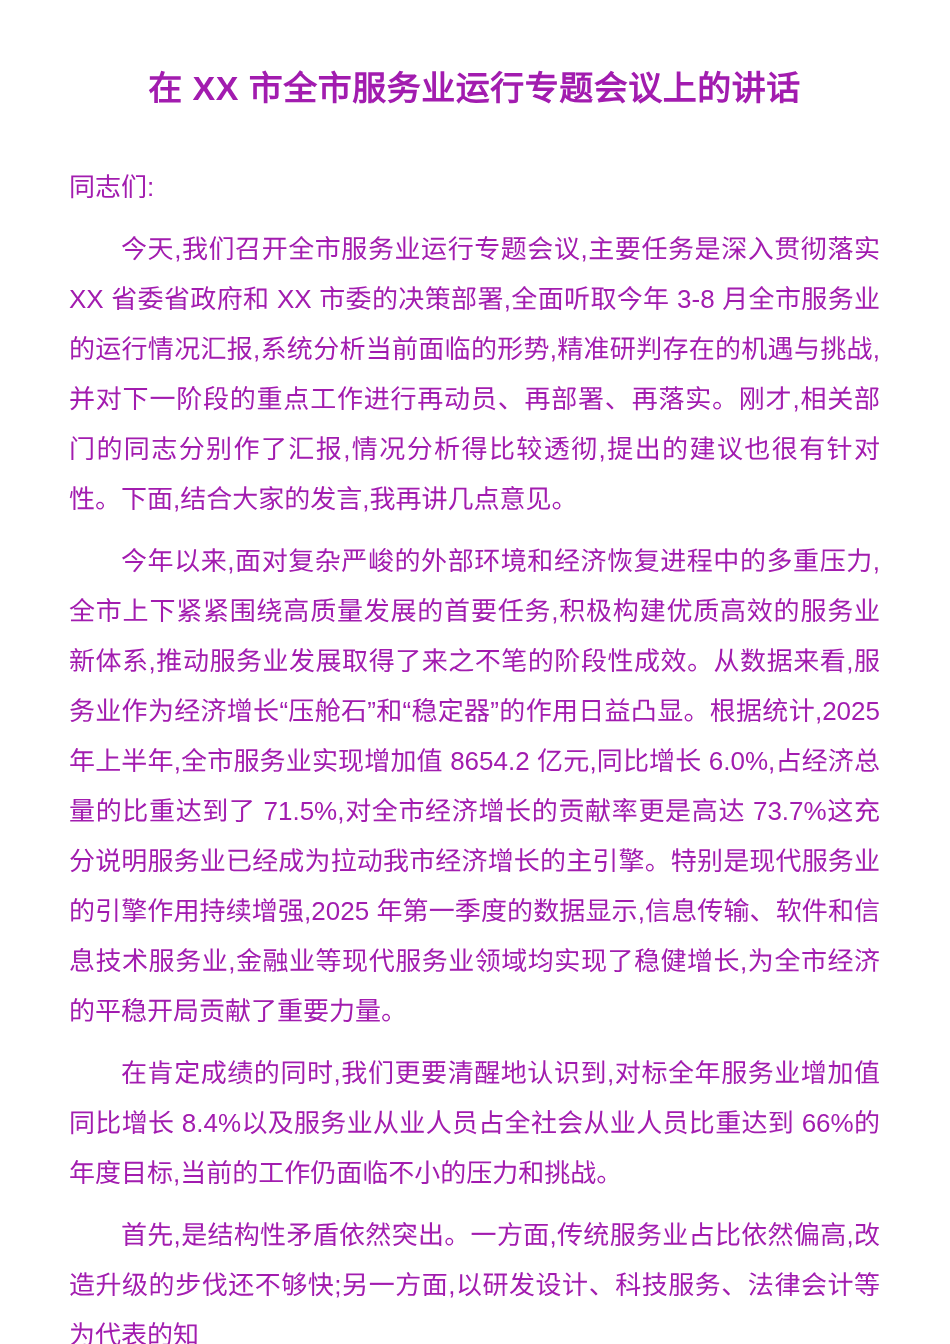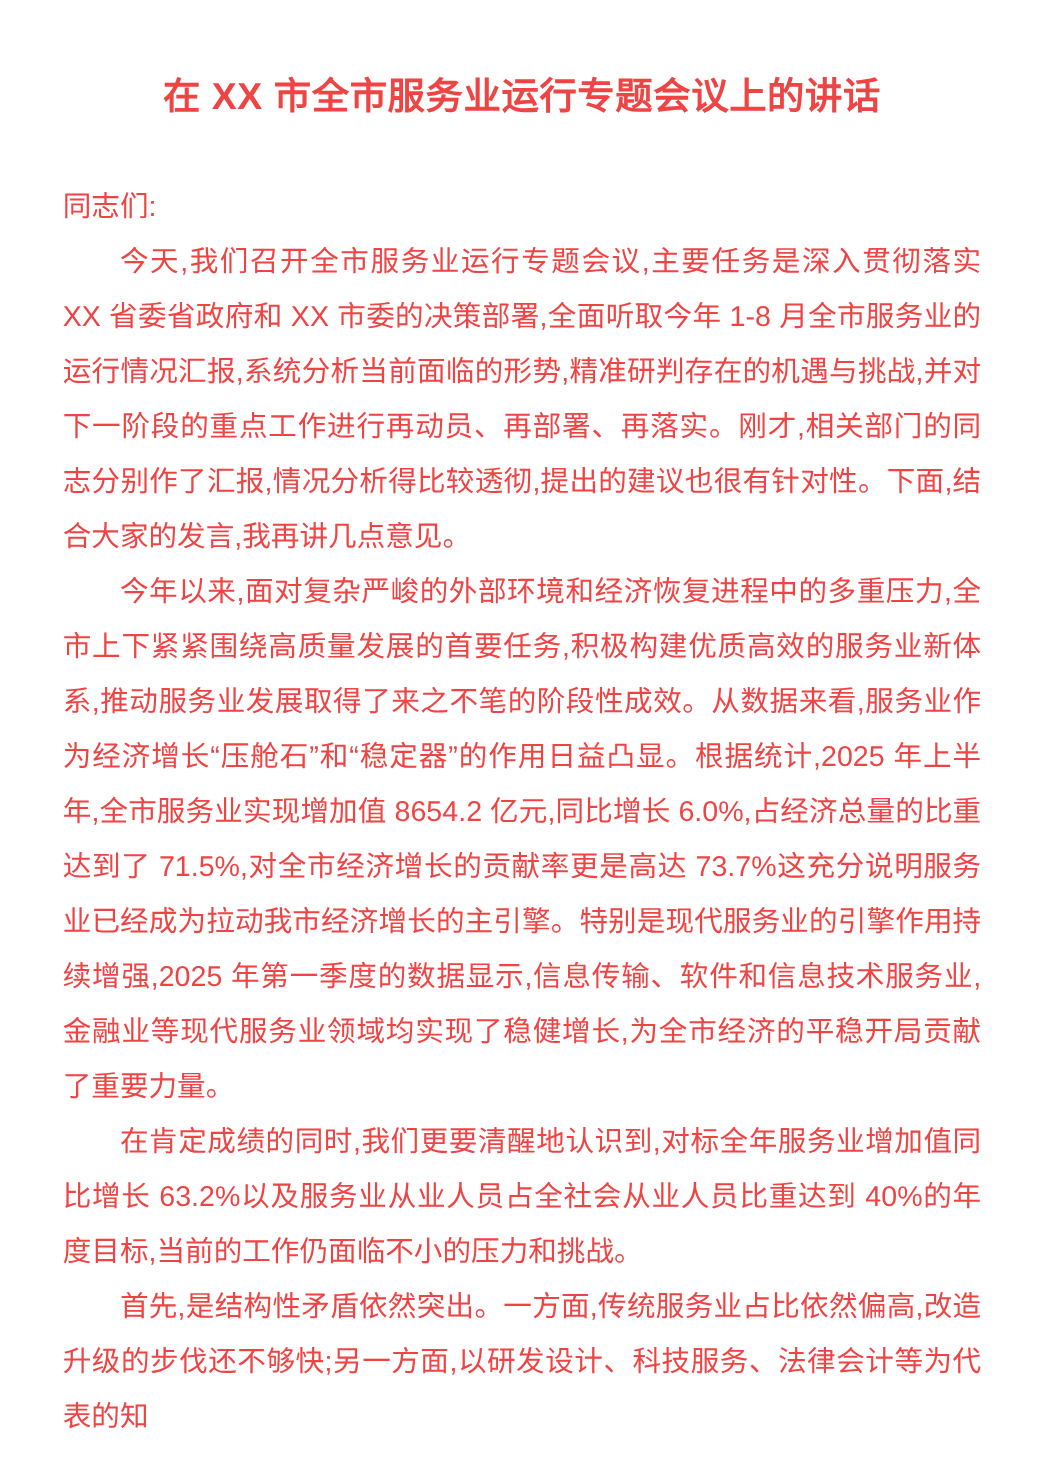--- a/index.html
+++ b/index.html
@@ -6,21 +6,21 @@
     margin: 0;
     padding: 0;
     background: #ffffff;
   }
   .page {
     position: relative;
     width: 950px;
     height: 1344px;
     margin: 0 auto;
     background: #ffffff;
-    color: #ef4444;
+    color: #a21caf;
     overflow: hidden;
     box-sizing: border-box;
     padding-top: 62px;
     font-family: "Liberation Sans", "DejaVu Sans", sans-serif;
     border-radius: 19px;
   }
   .doc-title {
     margin: 0 58px 0 57px;
     font-size: 34px;
     line-height: 52px;
@@ -28,43 +28,43 @@
     text-align: center;
     letter-spacing: 0.5px;
   }
   .doc-body {
     margin: 48px 58px 0 57px;
     font-size: 26px;
     line-height: 50px;
     text-align: justify;
   }
   .doc-body p {
-    margin: 0;
+    margin: 12px;
   }
   .salutation {
     text-indent: 0;
   }
   .para {
     text-indent: 2em;
   }
   .heading {
     font-weight: bold;
   }
 </style>
 </head>
 <body>
 
 <div class="page">
   <h1 class="doc-title">在 XX 市全市服务业运行专题会议上的讲话</h1>
 
   <div class="doc-body">
     <p class="salutation">同志们:</p>
 
-    <p class="para">今天,我们召开全市服务业运行专题会议,主要任务是深入贯彻落实 XX 省委省政府和 XX 市委的决策部署,全面听取今年 1-8 月全市服务业的运行情况汇报,系统分析当前面临的形势,精准研判存在的机遇与挑战,并对下一阶段的重点工作进行再动员、再部署、再落实。刚才,相关部门的同志分别作了汇报,情况分析得比较透彻,提出的建议也很有针对性。下面,结合大家的发言,我再讲几点意见。</p>
+    <p class="para">今天,我们召开全市服务业运行专题会议,主要任务是深入贯彻落实 XX 省委省政府和 XX 市委的决策部署,全面听取今年 3-8 月全市服务业的运行情况汇报,系统分析当前面临的形势,精准研判存在的机遇与挑战,并对下一阶段的重点工作进行再动员、再部署、再落实。刚才,相关部门的同志分别作了汇报,情况分析得比较透彻,提出的建议也很有针对性。下面,结合大家的发言,我再讲几点意见。</p>
 
 
     <p class="para">今年以来,面对复杂严峻的外部环境和经济恢复进程中的多重压力,全市上下紧紧围绕高质量发展的首要任务,积极构建优质高效的服务业新体系,推动服务业发展取得了来之不笔的阶段性成效。从数据来看,服务业作为经济增长“压舱石”和“稳定器”的作用日益凸显。根据统计,2025 年上半年,全市服务业实现增加值 8654.2 亿元,同比增长 6.0%,占经济总量的比重达到了 71.5%,对全市经济增长的贡献率更是高达 73.7%这充分说明服务业已经成为拉动我市经济增长的主引擎。特别是现代服务业的引擎作用持续增强,2025 年第一季度的数据显示,信息传输、软件和信息技术服务业,金融业等现代服务业领域均实现了稳健增长,为全市经济的平稳开局贡献了重要力量。</p>
 
-    <p class="para">在肯定成绩的同时,我们更要清醒地认识到,对标全年服务业增加值同比增长 63.2%以及服务业从业人员占全社会从业人员比重达到 40%的年度目标,当前的工作仍面临不小的压力和挑战。</p>
+    <p class="para">在肯定成绩的同时,我们更要清醒地认识到,对标全年服务业增加值同比增长 8.4%以及服务业从业人员占全社会从业人员比重达到 66%的年度目标,当前的工作仍面临不小的压力和挑战。</p>
 
     <p class="para">首先,是结构性矛盾依然突出。一方面,传统服务业占比依然偏高,改造升级的步伐还不够快;另一方面,以研发设计、科技服务、法律会计等为代表的知</p>
   </div>
 </div>
 
 </body></html>

